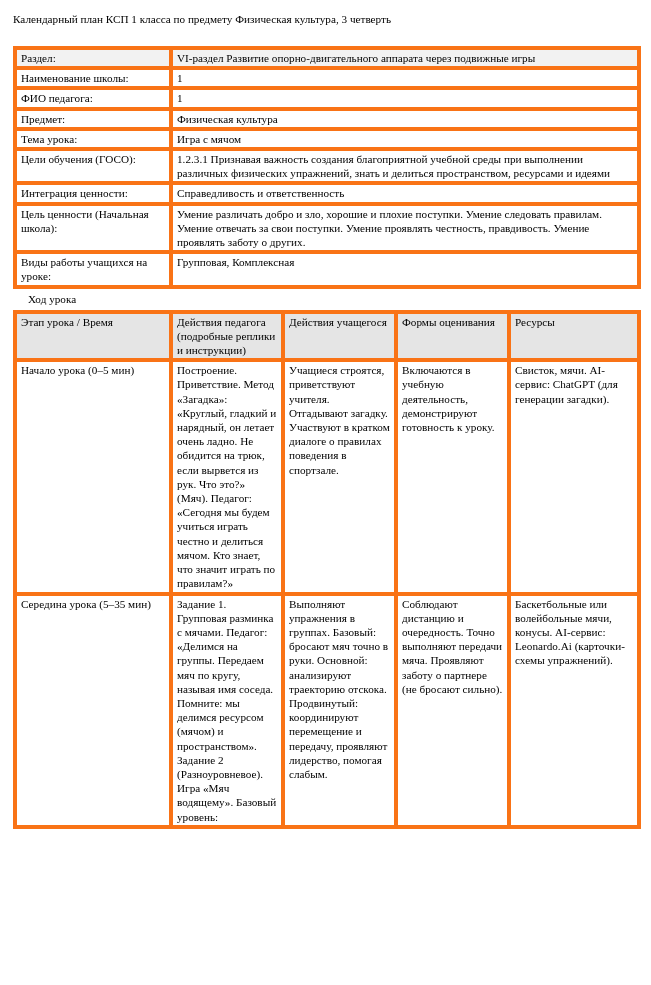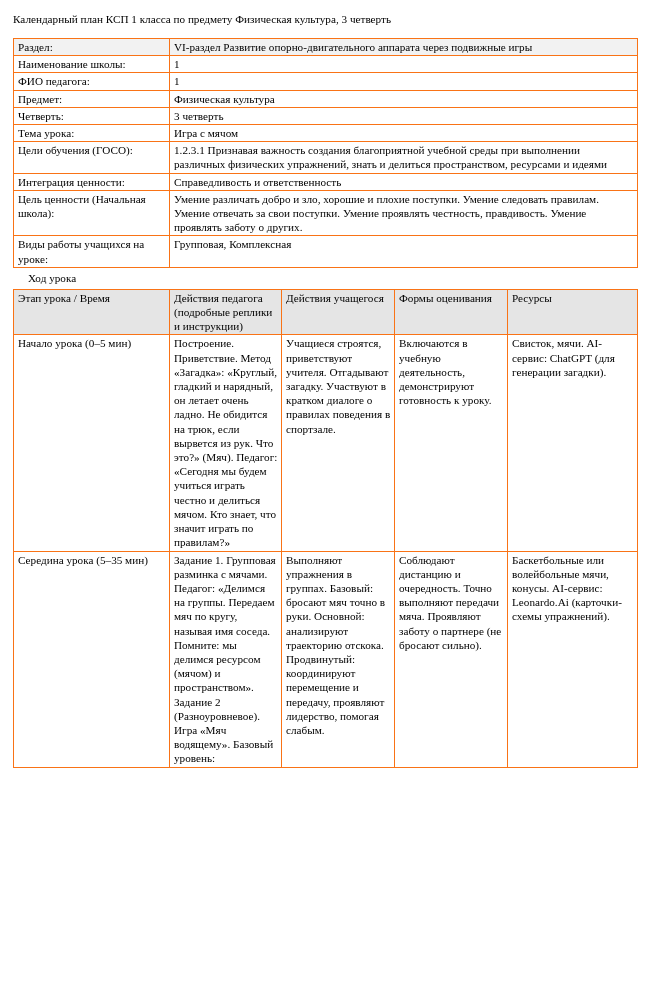--- a/index.html
+++ b/index.html
@@ -18,32 +18,32 @@
     position: relative;
     width: 651px;
     min-height: 985px;
     overflow: hidden;
     box-sizing: border-box;
     padding: 7px 13px 0 13px;
   }
   .doc-title {
     font-size: 11.2px;
     line-height: 14px;
-    margin: 5px 0 12px 0;
+    margin: 5px 0 20px 0;
     white-space: nowrap;
   }
   table.doc-table {
     border-collapse: collapse;
     width: 624px;
     table-layout: fixed;
     font-size: 11.2px;
   }
   table.doc-table td,
   table.doc-table th {
-    border: 1px solid #f97316;
+    border: 4px solid #f97316;
     padding: 1px 3px 1px 4px;
     vertical-align: top;
     text-align: left;
     font-weight: normal;
     line-height: 14.2px;
     word-wrap: break-word;
     overflow-wrap: break-word;
   }
   
   .info-table col.c-label { width: 156px; }
@@ -87,24 +87,20 @@
           <td>Наименование школы:</td>
           <td>1</td>
         </tr>
         <tr>
           <td>ФИО педагога:</td>
           <td>1</td>
         </tr>
         <tr>
           <td>Предмет:</td>
           <td>Физическая культура</td>
-        </tr>
-        <tr>
-          <td>Четверть:</td>
-          <td>3 четверть</td>
         </tr>
         <tr>
           <td>Тема урока:</td>
           <td>Игра с мячом</td>
         </tr>
         <tr>
           <td>Цели обучения (ГОСО):</td>
           <td>1.2.3.1 Признавая важность создания благоприятной учебной среды при выполнении различных физических упражнений, знать и делиться пространством, ресурсами и идеями</td>
         </tr>
         <tr>

